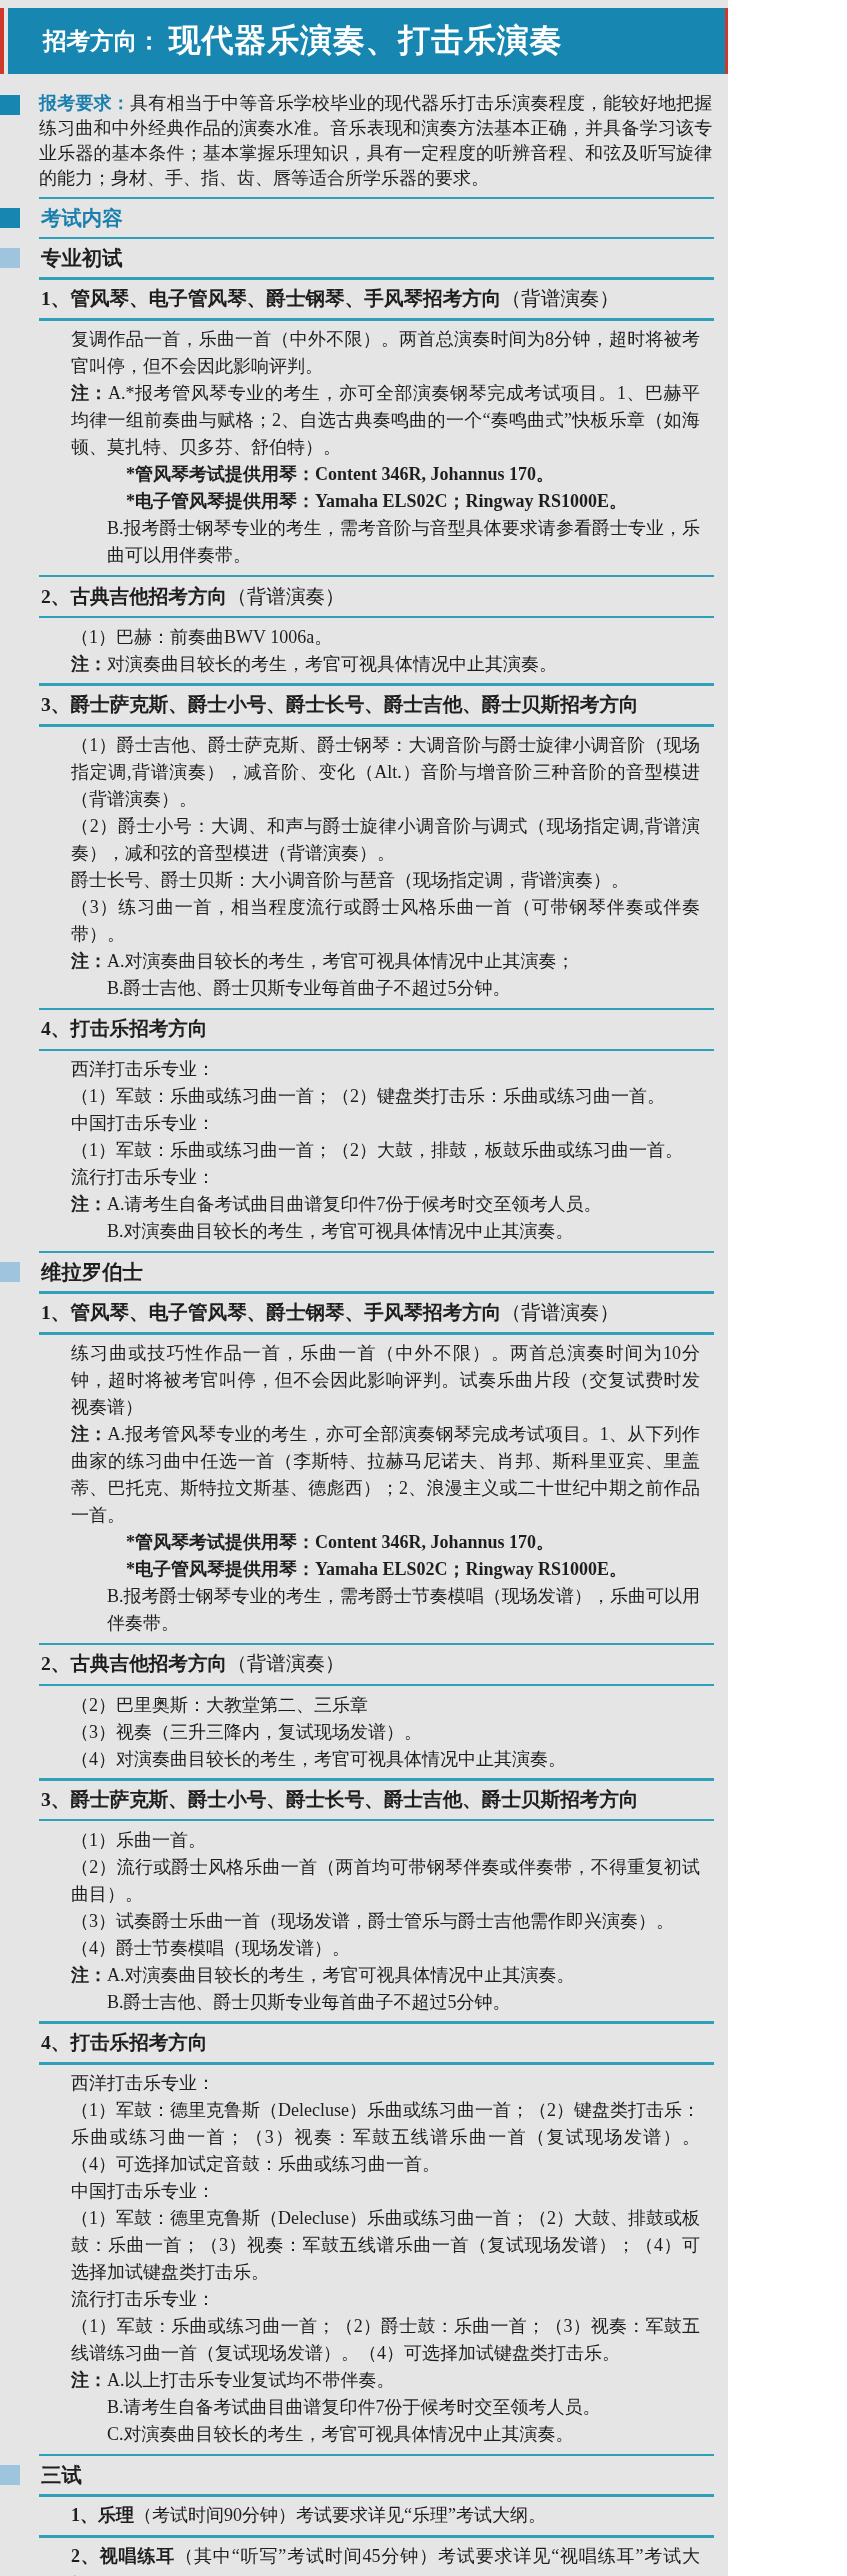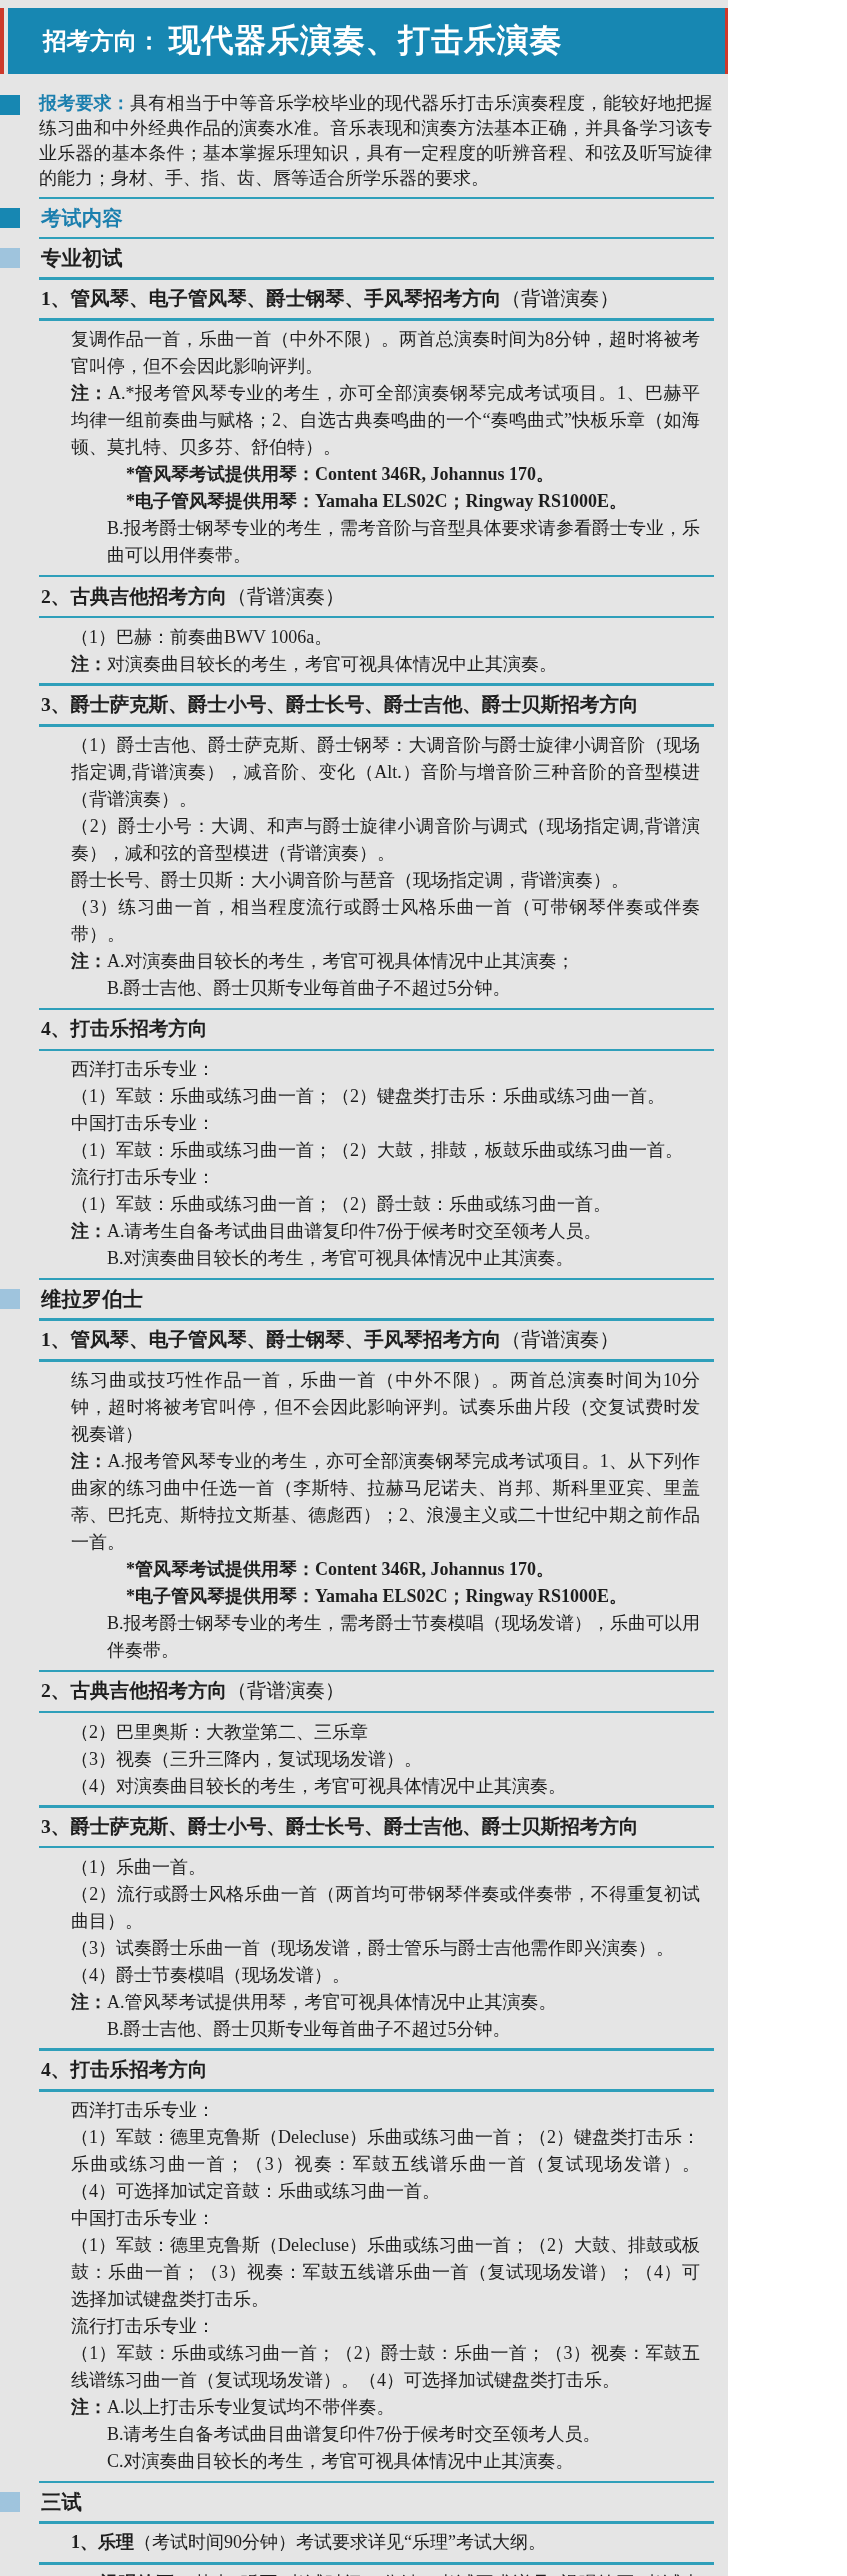--- a/index.html
+++ b/index.html
@@ -103,21 +103,20 @@
       <div class="divider"></div>
       <div class="section-header">
       <span>4、打击乐招考方向</span><span class="suffix"></span>
     </div>
       <div class="divider"></div>
       <p class="line ind-p"><span class="lead"></span><span>西洋打击乐专业：</span></p>
       <p class="line ind-p"><span class="lead"></span><span>（1）军鼓：乐曲或练习曲一首；（2）键盘类打击乐：乐曲或练习曲一首。</span></p>
       <p class="line ind-p"><span class="lead"></span><span>中国打击乐专业：</span></p>
       <p class="line ind-p"><span class="lead"></span><span>（1）军鼓：乐曲或练习曲一首；（2）大鼓，排鼓，板鼓乐曲或练习曲一首。</span></p>
       <p class="line ind-p"><span class="lead"></span><span>流行打击乐专业：</span></p>
-      <p class="line ind-p"><span class="lead"></span><span>（1）军鼓：乐曲或练习曲一首；（2）爵士鼓：乐曲或练习曲一首。</span></p>
       <p class="line ind-p"><span class="lead">注：</span><span>A.请考生自备考试曲目曲谱复印件7份于候考时交至领考人员。</span></p>
       <p class="line ind-b"><span class="lead"></span><span>B.对演奏曲目较长的考生，考官可视具体情况中止其演奏。</span></p>
       <div class="divider"></div>
       <div class="stage-heading">
       <span class="marker light"></span>
       <span>维拉罗伯士</span>
     </div>
       <div class="divider"></div>
       <div class="section-header">
       <span>1、管风琴、电子管风琴、爵士钢琴、手风琴招考方向</span><span class="suffix">（背谱演奏）</span>
@@ -138,21 +137,21 @@
       <p class="line ind-p"><span class="lead"></span><span>（4）对演奏曲目较长的考生，考官可视具体情况中止其演奏。</span></p>
       <div class="divider"></div>
       <div class="section-header">
       <span>3、爵士萨克斯、爵士小号、爵士长号、爵士吉他、爵士贝斯招考方向</span><span class="suffix"></span>
     </div>
       <div class="divider"></div>
       <p class="line ind-p"><span class="lead"></span><span>（1）乐曲一首。</span></p>
       <p class="line ind-p"><span class="lead"></span><span>（2）流行或爵士风格乐曲一首（两首均可带钢琴伴奏或伴奏带，不得重复初试曲目）。</span></p>
       <p class="line ind-p"><span class="lead"></span><span>（3）试奏爵士乐曲一首（现场发谱，爵士管乐与爵士吉他需作即兴演奏）。</span></p>
       <p class="line ind-p"><span class="lead"></span><span>（4）爵士节奏模唱（现场发谱）。</span></p>
-      <p class="line ind-p"><span class="lead">注：</span><span>A.管风琴考试提供用琴，考官可视具体情况中止其演奏。</span></p>
+      <p class="line ind-p"><span class="lead">注：</span><span>A.对演奏曲目较长的考生，考官可视具体情况中止其演奏。</span></p>
       <p class="line ind-b"><span class="lead"></span><span>B.爵士吉他、爵士贝斯专业每首曲子不超过5分钟。</span></p>
       <div class="divider"></div>
       <div class="section-header">
       <span>4、打击乐招考方向</span><span class="suffix"></span>
     </div>
       <div class="divider"></div>
       <p class="line ind-p"><span class="lead"></span><span>西洋打击乐专业：</span></p>
       <p class="line ind-p"><span class="lead"></span><span>（1）军鼓：德里克鲁斯（Delecluse）乐曲或练习曲一首；（2）键盘类打击乐：乐曲或练习曲一首；（3）视奏：军鼓五线谱乐曲一首（复试现场发谱）。（4）可选择加试定音鼓：乐曲或练习曲一首。</span></p>
       <p class="line ind-p"><span class="lead"></span><span>中国打击乐专业：</span></p>
       <p class="line ind-p"><span class="lead"></span><span>（1）军鼓：德里克鲁斯（Delecluse）乐曲或练习曲一首；（2）大鼓、排鼓或板鼓：乐曲一首；（3）视奏：军鼓五线谱乐曲一首（复试现场发谱）；（4）可选择加试键盘类打击乐。</span></p>

